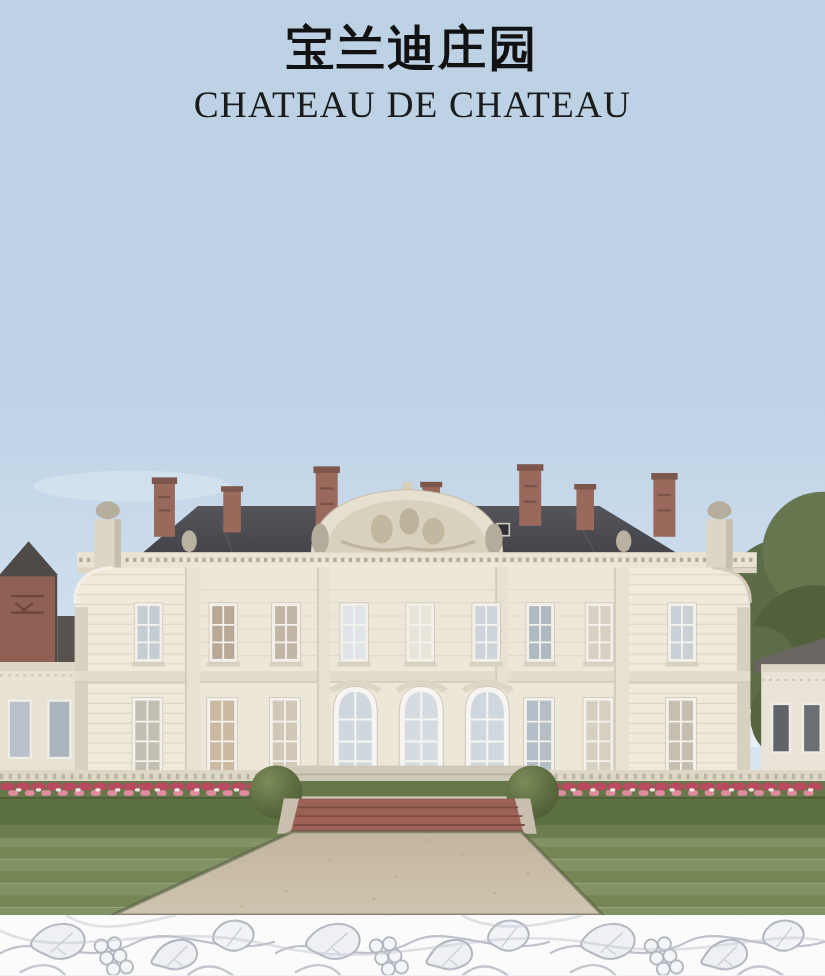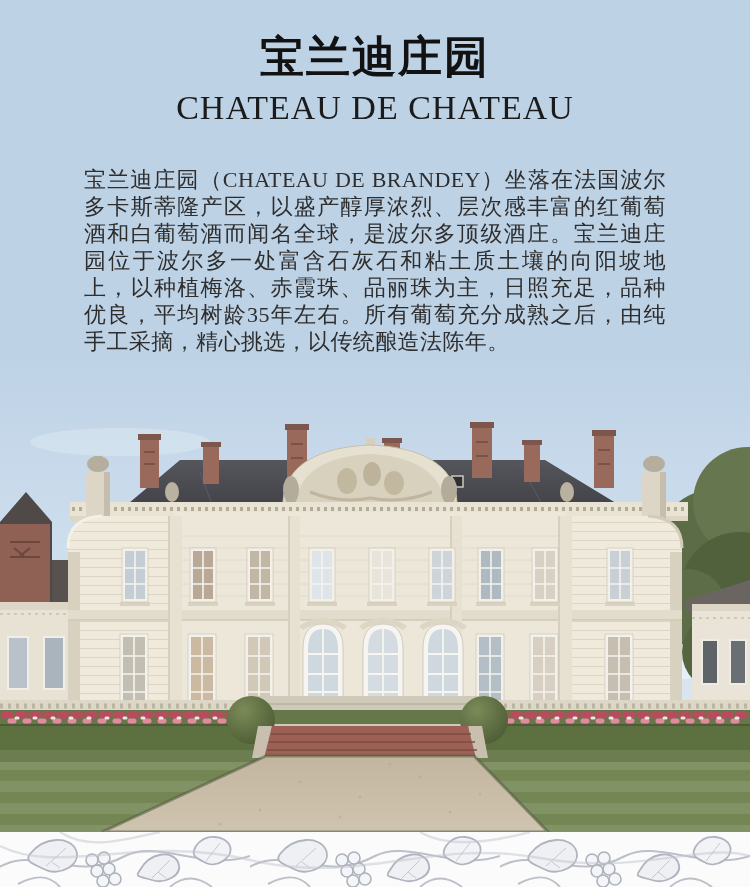--- a/index.html
+++ b/index.html
@@ -12,21 +12,21 @@
     background:#bed2e6;
     font-family:"Liberation Sans","DejaVu Sans",sans-serif;
   }
   
   .top-section{
     height:352px;
     background:#bed2e6;
     text-align:center;
   }
   .estate-title{
-    padding-top:32px;
+    padding-top:20px;
     font-size:44px;
     line-height:50px;
     font-weight:600;
     letter-spacing:2px;
     color:#121212;
     font-family:"Liberation Sans","DejaVu Sans",sans-serif;
   }
   .estate-subtitle{
     margin-top:7px;
     font-size:34px;
@@ -57,23 +57,20 @@
   .deco-strip svg{ display:block; }
 </style>
 </head>
 <body>
 
 <div class="page">
 
   <div class="top-section">
     <h1 class="estate-title">宝兰迪庄园</h1>
     <div class="estate-subtitle">CHATEAU DE CHATEAU</div>
-    <div class="intro-wrap">
-      <p class="intro-text">宝兰迪庄园（CHATEAU DE BRANDEY）坐落在法国波尔多卡斯蒂隆产区，以盛产醇厚浓烈、层次感丰富的红葡萄酒和白葡萄酒而闻名全球，是波尔多顶级酒庄。宝兰迪庄园位于波尔多一处富含石灰石和粘土质土壤的向阳坡地上，以种植梅洛、赤霞珠、品丽珠为主，日照充足，品种优良，平均树龄35年左右。所有葡萄充分成熟之后，由纯手工采摘，精心挑选，以传统酿造法陈年。</p>
-    </div>
   </div>
 
   <figure class="photo-fig">
     <svg width="750" height="480" viewBox="0 0 750 480" xmlns="http://www.w3.org/2000/svg">
       <defs>
         <linearGradient id="skyG" x1="0" y1="0" x2="0" y2="1">
           <stop offset="0" stop-color="#bed2e6"></stop>
           <stop offset="0.45" stop-color="#cfdfee"></stop>
           <stop offset="1" stop-color="#e3ecf4"></stop>
         </linearGradient>

